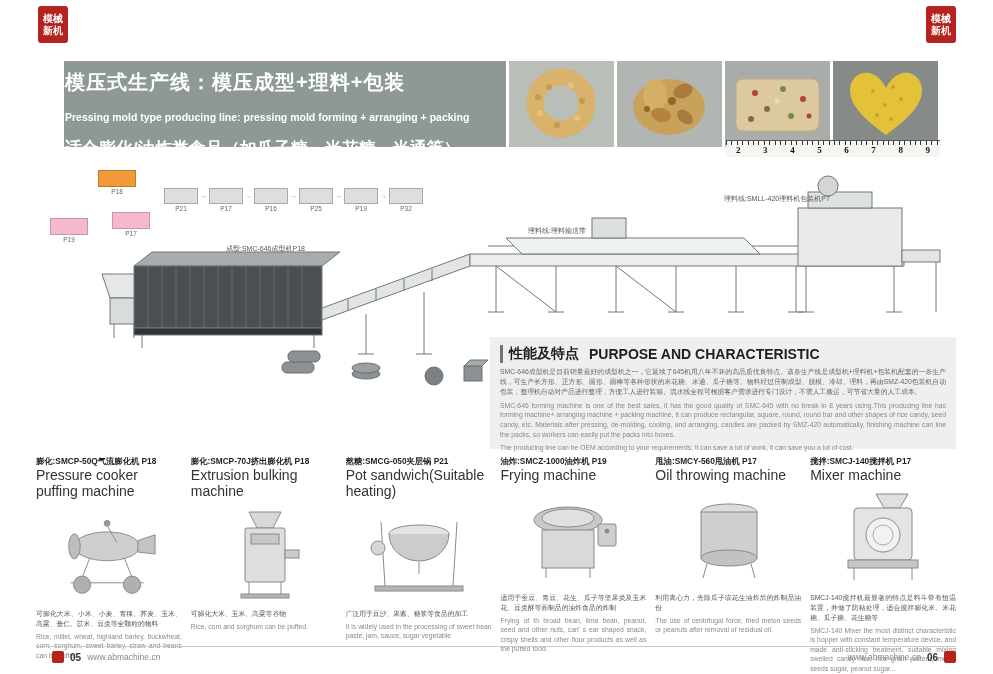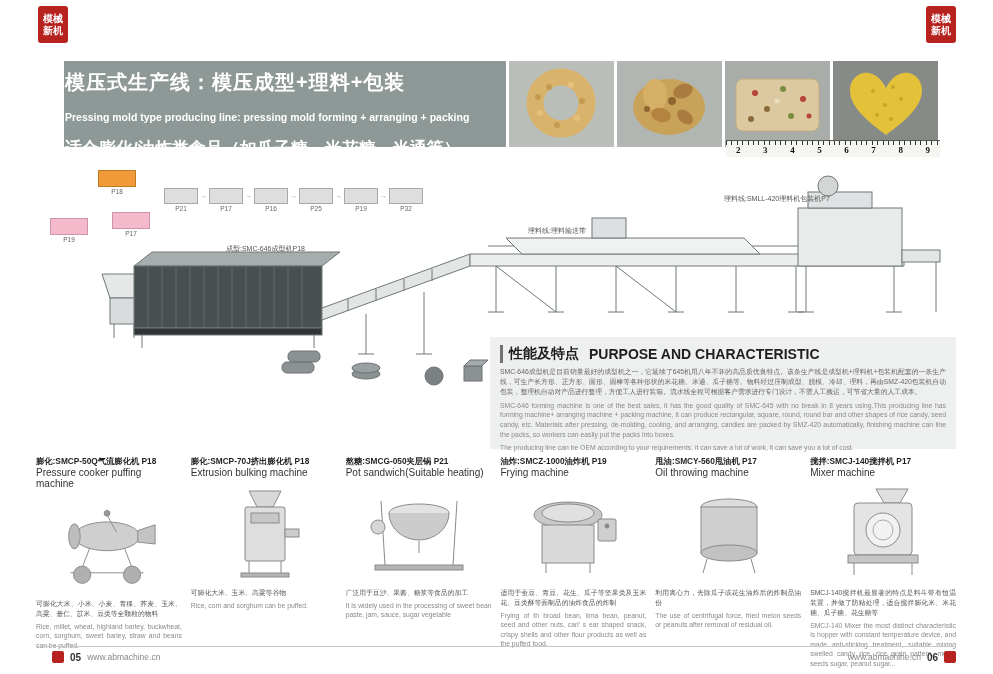--- a/index.html
+++ b/index.html
@@ -44,21 +44,21 @@
   
   .purpose{position:absolute;left:490px;top:337px;width:466px;height:112px;background:#eef0ef;padding:8px 10px;box-sizing:border-box;}
   .p-title{font-size:14px;font-weight:bold;color:#1d1d1d;border-left:3px solid #737373;padding-left:6px;display:flex;gap:10px;align-items:center;}
   .p-cn{font-size:6.8px;color:#666;line-height:1.5;margin-top:4px;text-align:justify;}
   .p-en{font-size:6.8px;color:#8a8a8a;line-height:1.45;margin-top:3px;text-align:justify;}
 
   
   .catalog{position:absolute;left:36px;top:456px;width:920px;display:flex;gap:9px;}
   .mcol{flex:1;min-width:0;}
   .m-title{font-size:8.3px;font-weight:bold;color:#1f1f1f;white-space:nowrap;overflow:hidden;}
-  .m-sub{font-size:10px;color:#333;}
+  .m-sub{font-size:14px;color:#333;}
   .m-img{height:100px;display:flex;align-items:flex-end;justify-content:center;padding:3px 0;}
   .m-cn{font-size:6.8px;color:#555;line-height:1.45;margin-top:4px;text-align:justify;}
   .m-en{font-size:6.8px;color:#8a8a8a;line-height:1.4;margin-top:3px;text-align:justify;}
 
   
   .foot-line{position:absolute;left:36px;right:37px;top:646px;border-top:1px solid #c9c9c9;}
   .foot{position:absolute;top:651px;display:flex;align-items:center;gap:6px;}
   .foot.l{left:52px;text-align:right;}
   .foot.r{right:37px;}
   .foot .sq{width:12px;height:12px;background:#b6231f;border-radius:2px;}

